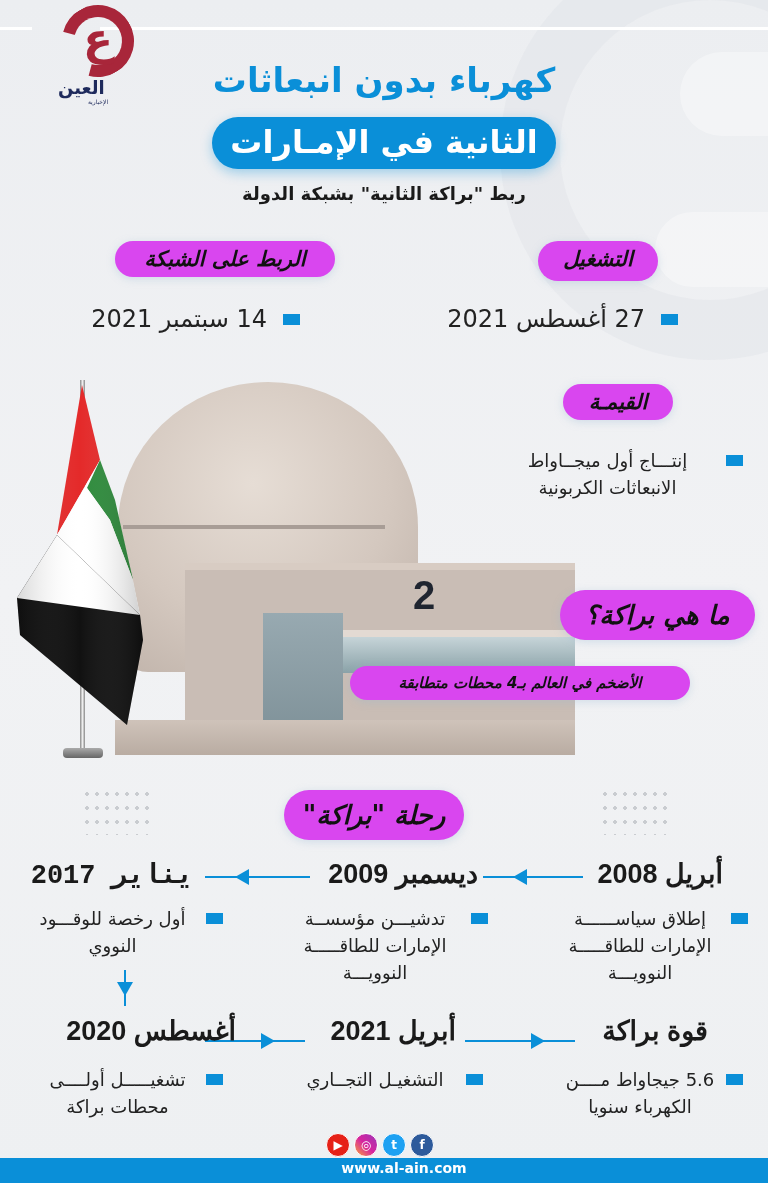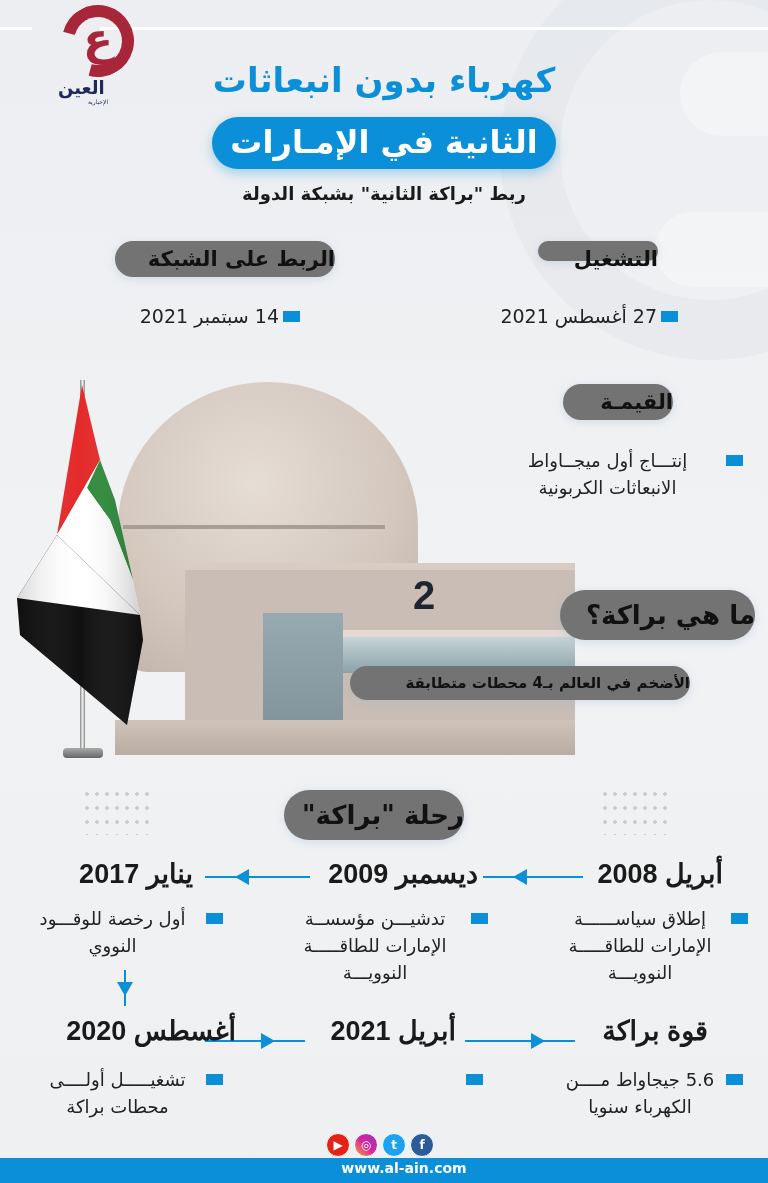--- a/index.html
+++ b/index.html
@@ -33,25 +33,25 @@
   
   .title1 { position: absolute; top: 60px; left: 0; width: 768px; text-align: center;
     color: #0a8fd8; font-size: 34px; font-weight: bold; direction: rtl; }
   .title2-pill { position: absolute; top: 117px; left: 212px; width: 344px; height: 52px;
     background: #0a8fd8; border-radius: 26px; box-shadow: 0 4px 12px rgba(10,143,216,0.35);
     color: #fff; font-size: 32px; font-weight: bold; text-align: center; line-height: 50px; direction: rtl; }
   .subtitle { position: absolute; top: 183px; left: 0; width: 768px; text-align: center;
     font-size: 18px; font-weight: bold; color: #1a1a1a; direction: rtl; }
 
   
-  .pill { position: absolute; background: #737373; border-radius: 20px;
+  .pill { position: absolute; background: #d946ef; border-radius: 20px;
     box-shadow: 0 2px 8px rgba(150,180,210,0.35);
-    font-weight: bold; color: #111; direction: rtl; }
+    font-weight: bold; color: #111; text-align: center; direction: rtl; font-style: italic; }
   .bullet { display: inline-block; width: 17px; height: 11px; background: #0a8fd8; }
-  .row { position: absolute; direction: rtl; display: flex; align-items: center; gap: 4px; font-size: 19px; color: #222; }
+  .row { position: absolute; direction: rtl; display: flex; align-items: center; gap: 16px; font-size: 24px; color: #222; }
 
   .para { position: absolute; direction: rtl; text-align: center; color: #222; font-size: 18px; line-height: 27px; }
   .para .bullet { position: absolute; right: -28px; top: 8px; }
 
   
   .photo { position: absolute; left: 115px; top: 375px; width: 460px; height: 380px; }
   .dome { position: absolute; left: 3px; top: 7px; width: 300px; height: 290px; border-radius: 50% 50% 10% 10%;
     background: radial-gradient(circle at 45% 35%, #e6ddd5 0%, #d4c8bf 55%, #bdb0a7 100%); }
   .dome-line { position: absolute; left: 8px; top: 150px; width: 262px; height: 4px; background: #a89d96; }
   .bldg { position: absolute; left: 70px; top: 195px; width: 390px; height: 180px; background: #c9bdb5; }
@@ -103,21 +103,21 @@
   <div class="logo-ring"></div>
   <div class="logo-ain">ع</div>
   <div class="logo-word">العين</div>
   <div class="logo-sub">الإخبارية</div>
 </div>
 
 <div class="title1">كهرباء بدون انبعاثات</div>
 <div class="title2-pill">الثانية في الإمـارات</div>
 <div class="subtitle">ربط "براكة الثانية" بشبكة الدولة</div>
 
-<div class="pill" style="left:538px; top:241px; width:120px; height:20px; font-size:21px; line-height:36px;">
+<div class="pill" style="left:538px; top:241px; width:120px; height:40px; font-size:21px; line-height:36px;">
   <span>التشغيل</span>
 </div>
 <div class="row" style="right:90px; top:305px;">
   <span class="bullet"></span>
   <span>27 أغسطس 2021</span>
 </div>
 <div class="pill" style="left:115px; top:241px; width:220px; height:36px; font-size:21px; line-height:36px;">
   <span>الربط على الشبكة</span>
 </div>
 <div class="row" style="right:468px; top:305px;">
@@ -178,21 +178,21 @@
 <div class="dots" style="left:82px; top:787px;"></div>
 <div class="dots" style="left:600px; top:787px;"></div>
 <div class="pill" style="left:284px; top:790px; width:180px; height:50px; font-size:26px; line-height:50px; border-radius:25px;">
   <span>رحلة "براكة"</span>
 </div>
 
 <div class="tl-head" style="right:45px; top:858px;">أبريل 2008</div>
 <div class="arrow-h arrow-left" style="left:483px; top:876px; width:100px;"></div>
 <div class="tl-head" style="right:290px; top:858px;">ديسمبر 2009</div>
 <div class="arrow-h arrow-left" style="left:205px; top:876px; width:105px;"></div>
-<div class="tl-head" style="right:575px; top:858px;">يناير 2017</div>
+<div class="tl-head" style="right:575px; top:858px;font-family:Liberation Mono, monospace;">يناير 2017</div>
 
 <div class="para" style="left:560px; top:905px; width:160px;">
   <span class="bullet"></span>
   <div>إطلاق سياســــــة</div>
   <div>الإمارات للطاقـــــة</div>
   <div>النوويـــة</div>
 </div>
 <div class="para" style="left:290px; top:905px; width:170px;">
   <span class="bullet"></span>
   <div>تدشيـــن مؤسســة</div>
@@ -212,20 +212,21 @@
 <div class="arrow-h arrow-right" style="left:205px; top:1040px; width:100px;"></div>
 <div class="tl-head" style="right:532px; top:1015px;">أغسطس 2020</div>
 
 <div class="para" style="left:565px; top:1066px; width:150px;">
   <span class="bullet"></span>
   <div>5.6 جيجاواط مــــن</div>
   <div>الكهرباء سنويا</div>
 </div>
 <div class="para" style="left:295px; top:1066px; width:160px;">
   <span class="bullet"></span>
+  <div>التشغيـل التجــاري</div>
 </div>
 <div class="para" style="left:40px; top:1066px; width:155px;">
   <span class="bullet"></span>
   <div>تشغيـــــل أولــــى</div>
   <div>محطات براكة</div>
 </div>
 
 <div class="social">
   <span style="background:#e62117;">▶</span>
   <span style="background:linear-gradient(45deg,#f9a43a,#d6249f,#9b36b7);">◎</span>

